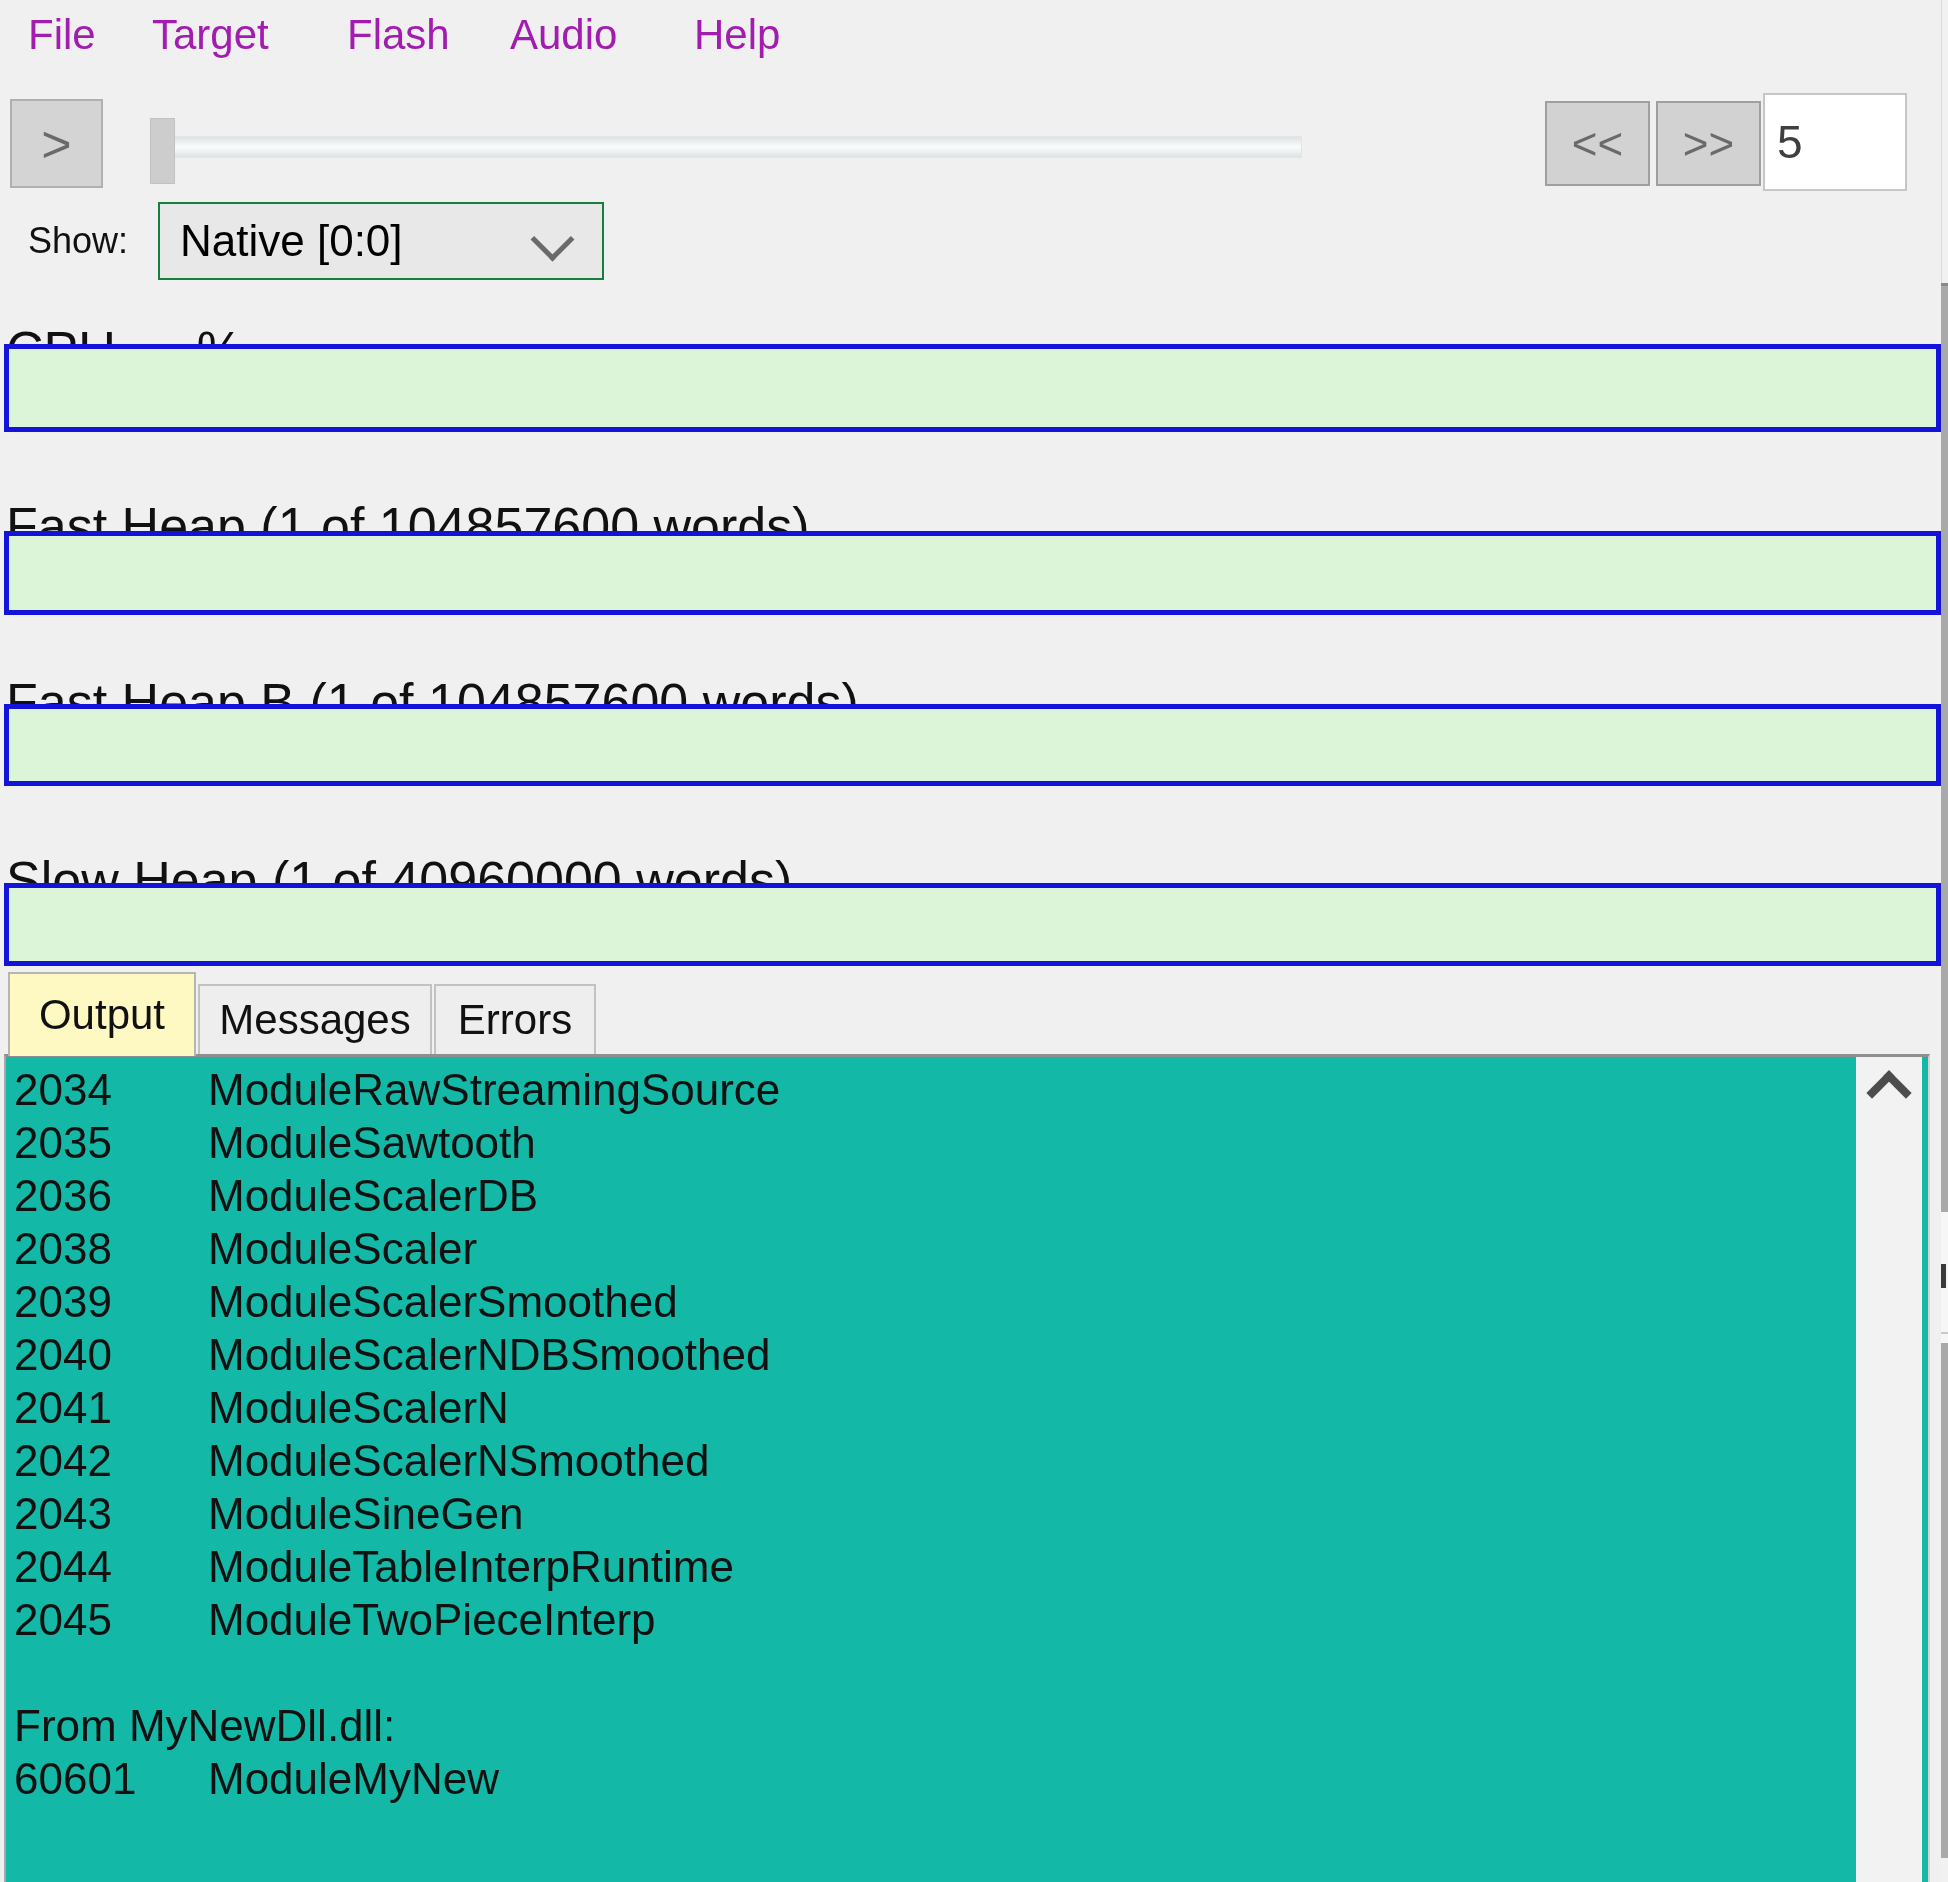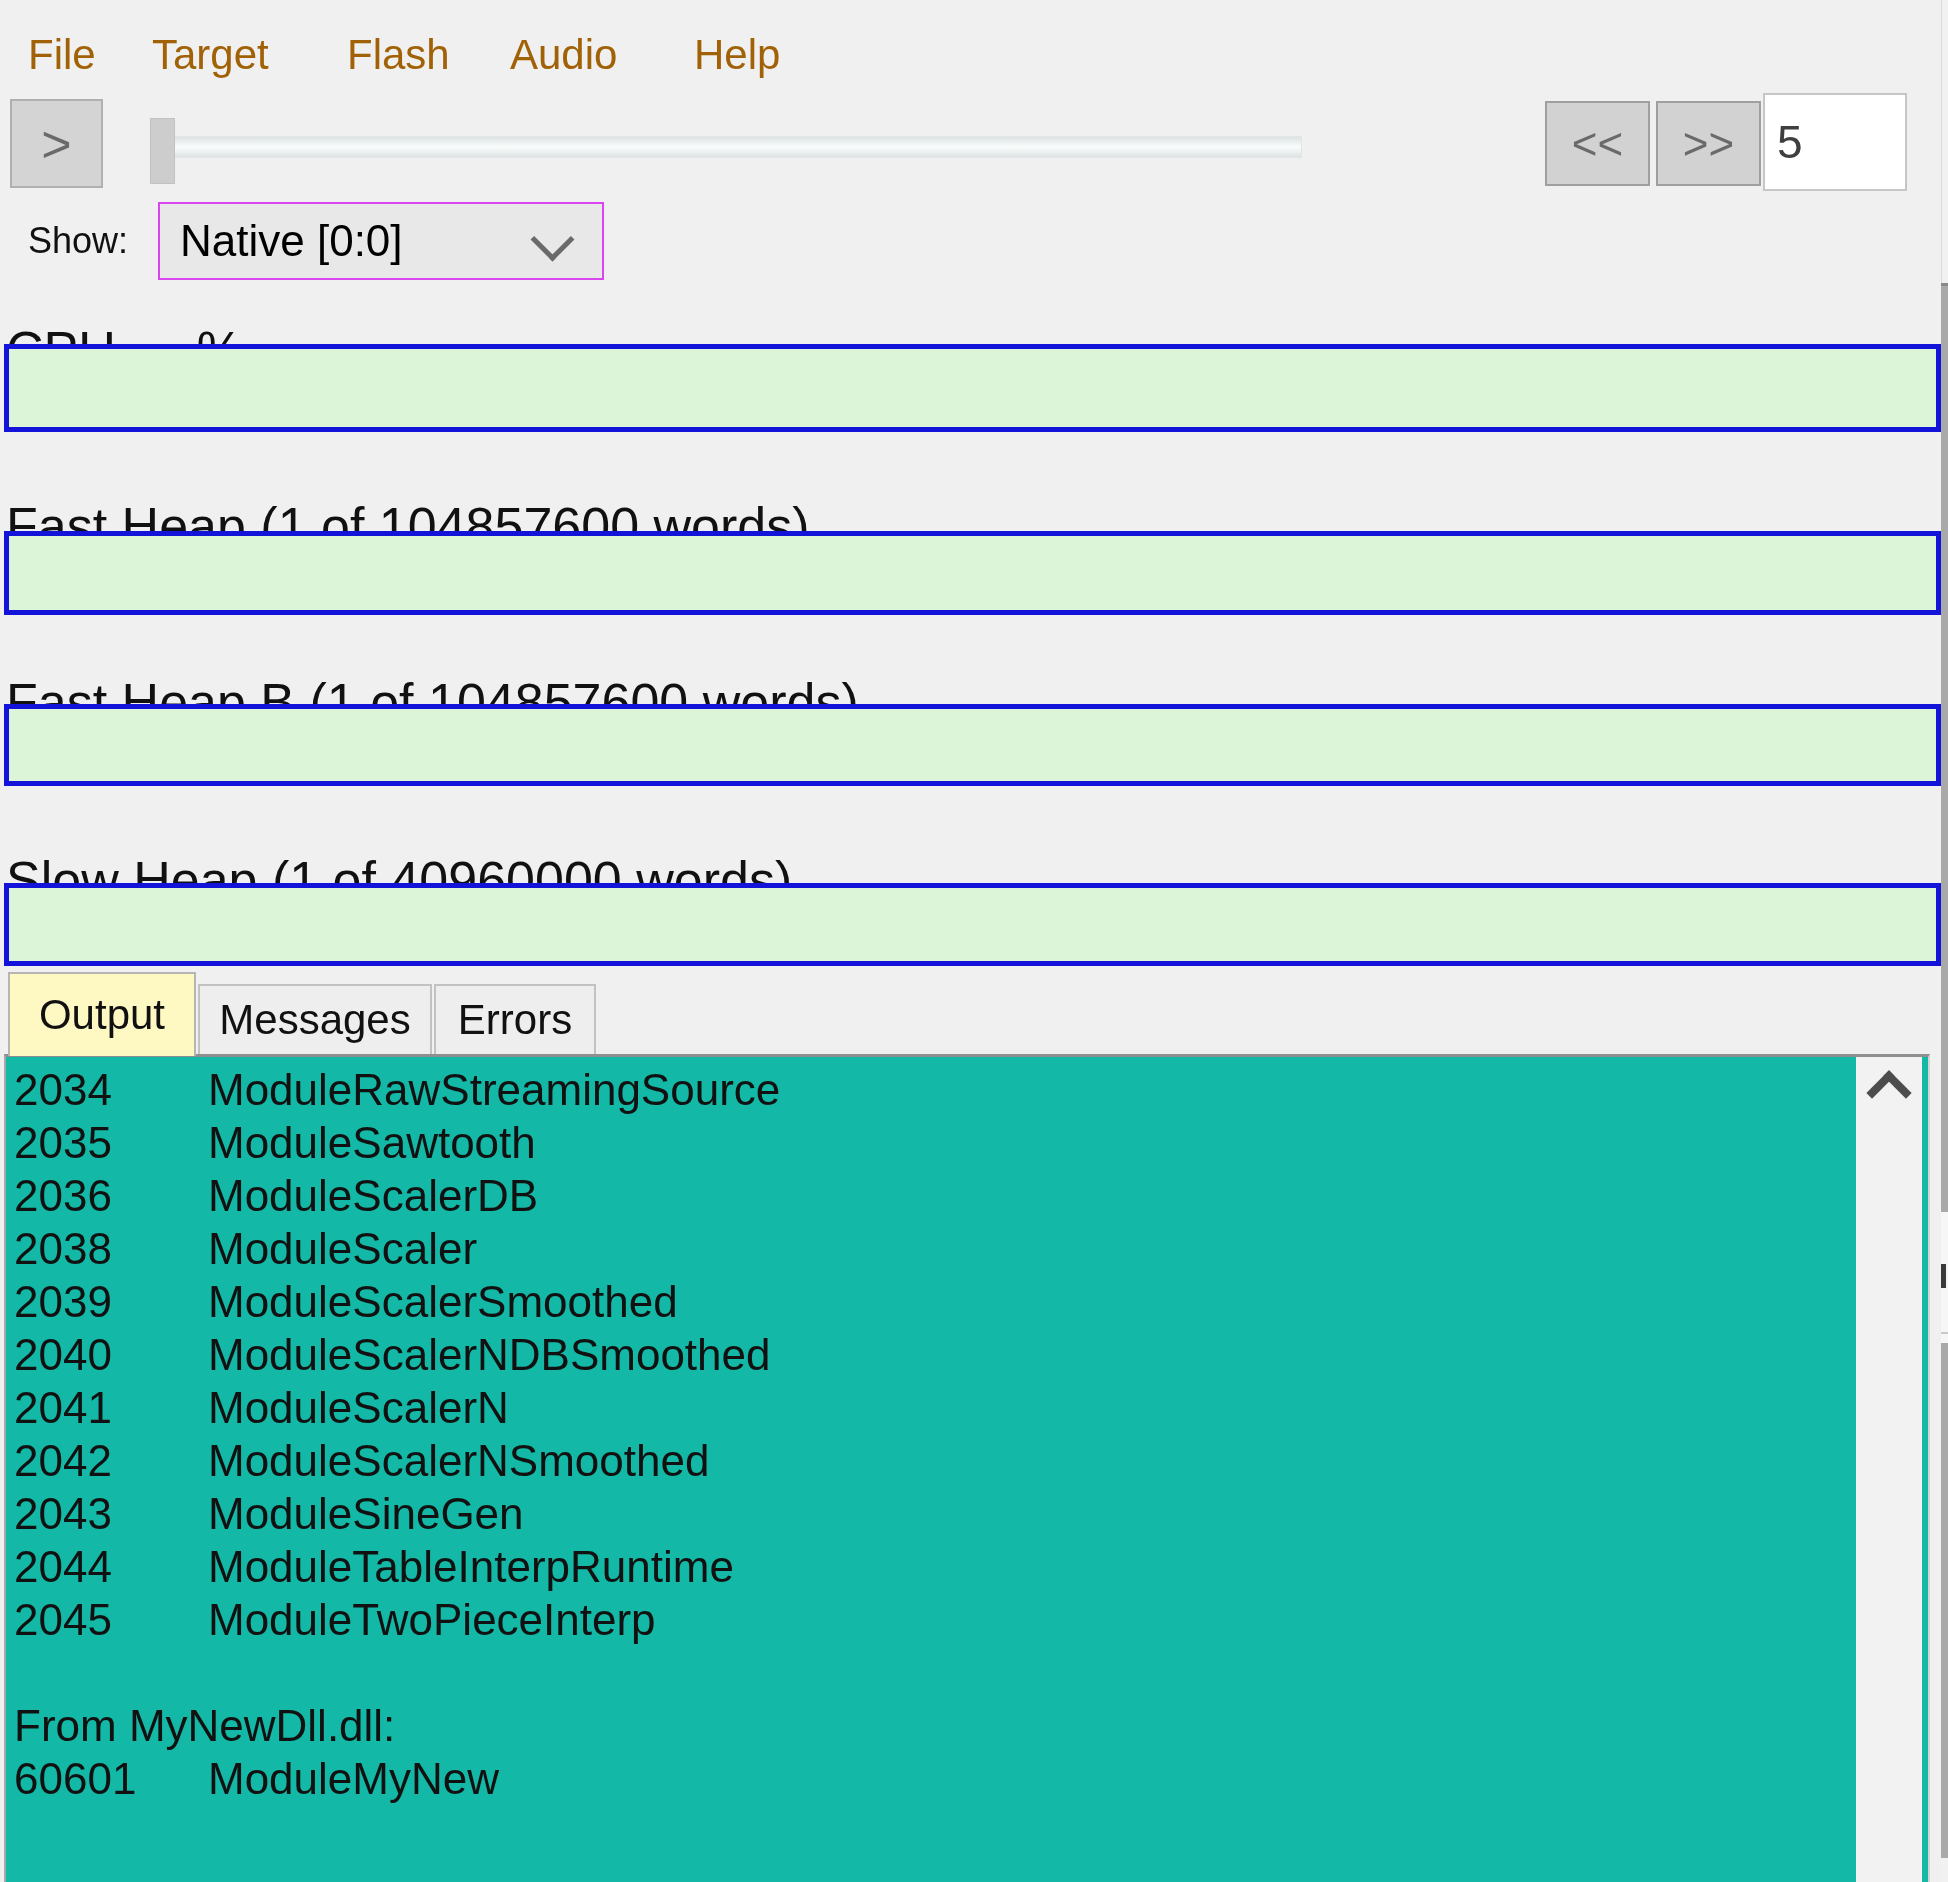--- a/index.html
+++ b/index.html
@@ -1,39 +1,39 @@
 <!DOCTYPE html>
 <html><head>
 <meta charset="utf-8">
 <style>
   html,body{margin:0;padding:0;}
   #root{
     position:relative;width:1948px;height:1882px;overflow:hidden;
     background:#f0f0f0;font-family:"Liberation Sans",sans-serif;color:#111;
   }
   
-  .menu-item{position:absolute;top:10px;font-size:42px;line-height:50px;color:#a16207;margin-top:20px;}
+  .menu-item{position:absolute;top:10px;font-size:42px;line-height:50px;color:#a21caf;}
   
   .btn{position:absolute;background:#d4d4d4;border:2px solid #b0b0b0;box-sizing:border-box;
        display:flex;align-items:center;justify-content:center;color:#6a6a6a;}
   #play-btn{left:10px;top:99px;width:93px;height:89px;font-size:52px;font-weight:300;}
   #back-btn{left:1545px;top:101px;width:105px;height:85px;font-size:44px;border-color:#9f9f9f;background:#d2d2d2;}
   #fwd-btn{left:1656px;top:101px;width:105px;height:85px;font-size:44px;border-color:#9f9f9f;background:#d2d2d2;}
   #step-field{position:absolute;left:1763px;top:93px;width:144px;height:98px;box-sizing:border-box;
        background:#fff;border:2px solid #c6c6c6;font-family:"Liberation Sans",sans-serif;
        font-size:46px;color:#3f3f3f;padding:0 0 0 12px;outline:none;}
   #slider-track{position:absolute;left:150px;top:136px;width:1152px;height:22px;
        background:linear-gradient(#dde3e3 0%,#eef2f2 30%,#fbfcfc 50%,#eef2f2 70%,#dde3e3 100%);
        border:1px solid #e3e6e6;box-sizing:border-box;}
   #slider-thumb{position:absolute;left:150px;top:118px;width:25px;height:66px;
        background:#cdcdcd;border:1px solid #c2c2c2;box-sizing:border-box;z-index:2;}
   
   #show-label{position:absolute;left:28px;top:220px;font-size:36px;}
   #show-combo{position:absolute;left:158px;top:202px;width:446px;height:78px;box-sizing:border-box;
-       background:#e8e8e8;border:2px solid #d946ef;}
+       background:#e8e8e8;border:2px solid #15803d;}
   #show-combo .combo-text{position:absolute;left:20px;top:12px;font-size:44px;color:#000;white-space:nowrap;}
   .chev-down{position:absolute;right:34px;top:20px;width:26px;height:26px;
        border-right:5px solid #6a6a6a;border-bottom:5px solid #6a6a6a;transform:rotate(45deg);}
   
   .meter-label{position:absolute;left:6px;font-size:52px;white-space:nowrap;margin-top:32px;}
   .meter{position:absolute;left:4px;width:1937px;box-sizing:border-box;
        border:5px solid #1413da;background:#dcf5d8;}
   .meter-fill{height:100%;background:#7ddc74;width:0;}
   
   .tab{position:absolute;box-sizing:border-box;display:flex;align-items:center;justify-content:center;

